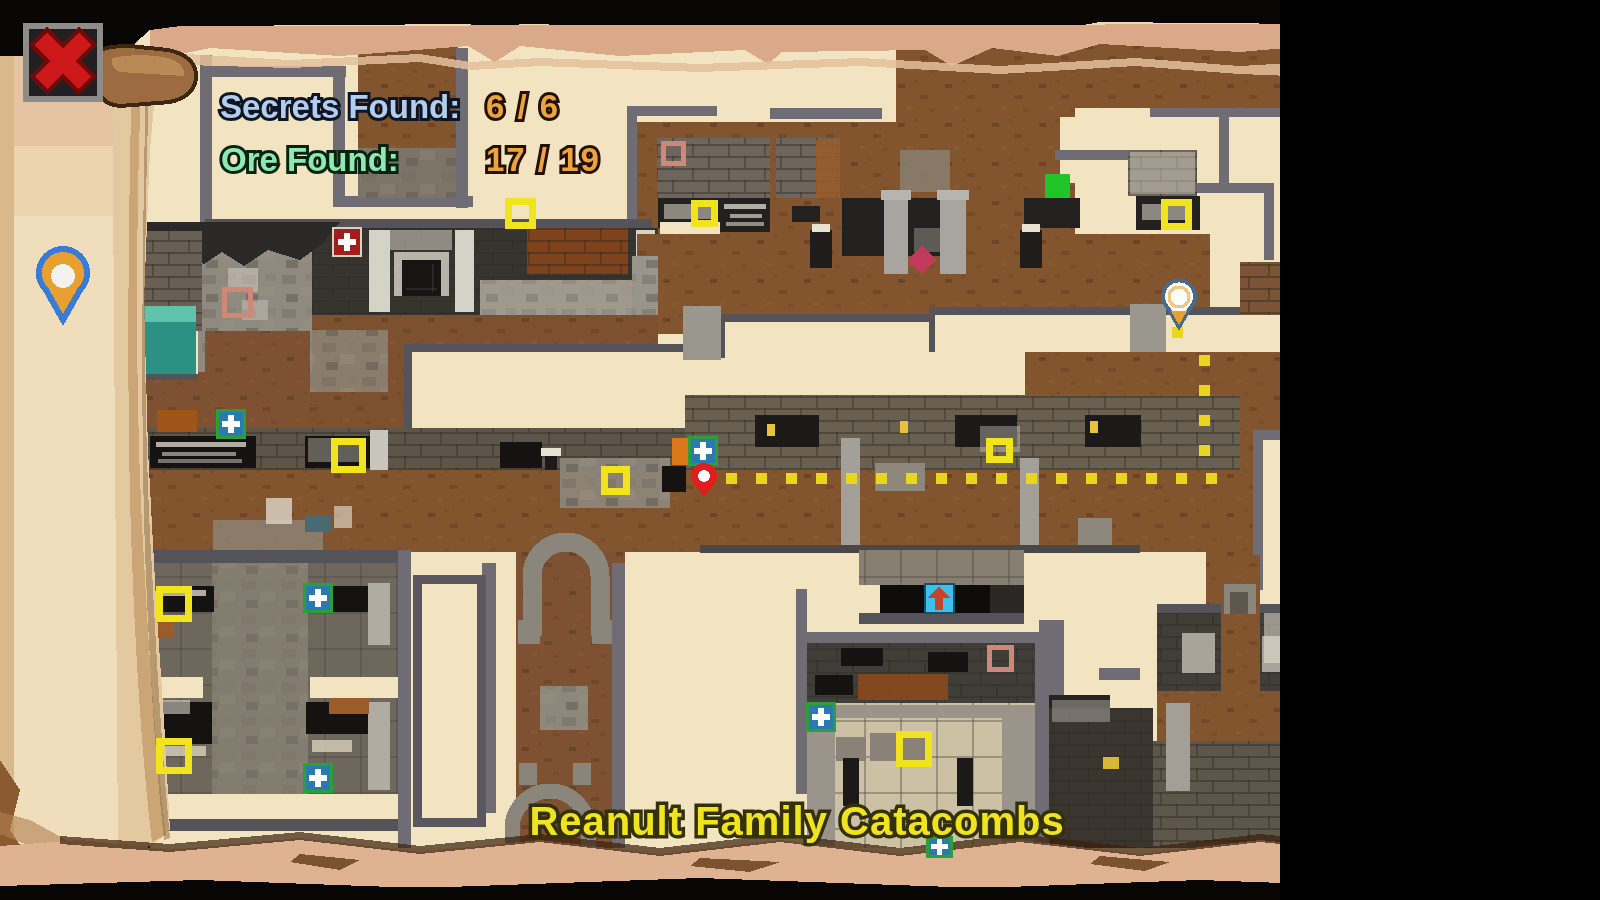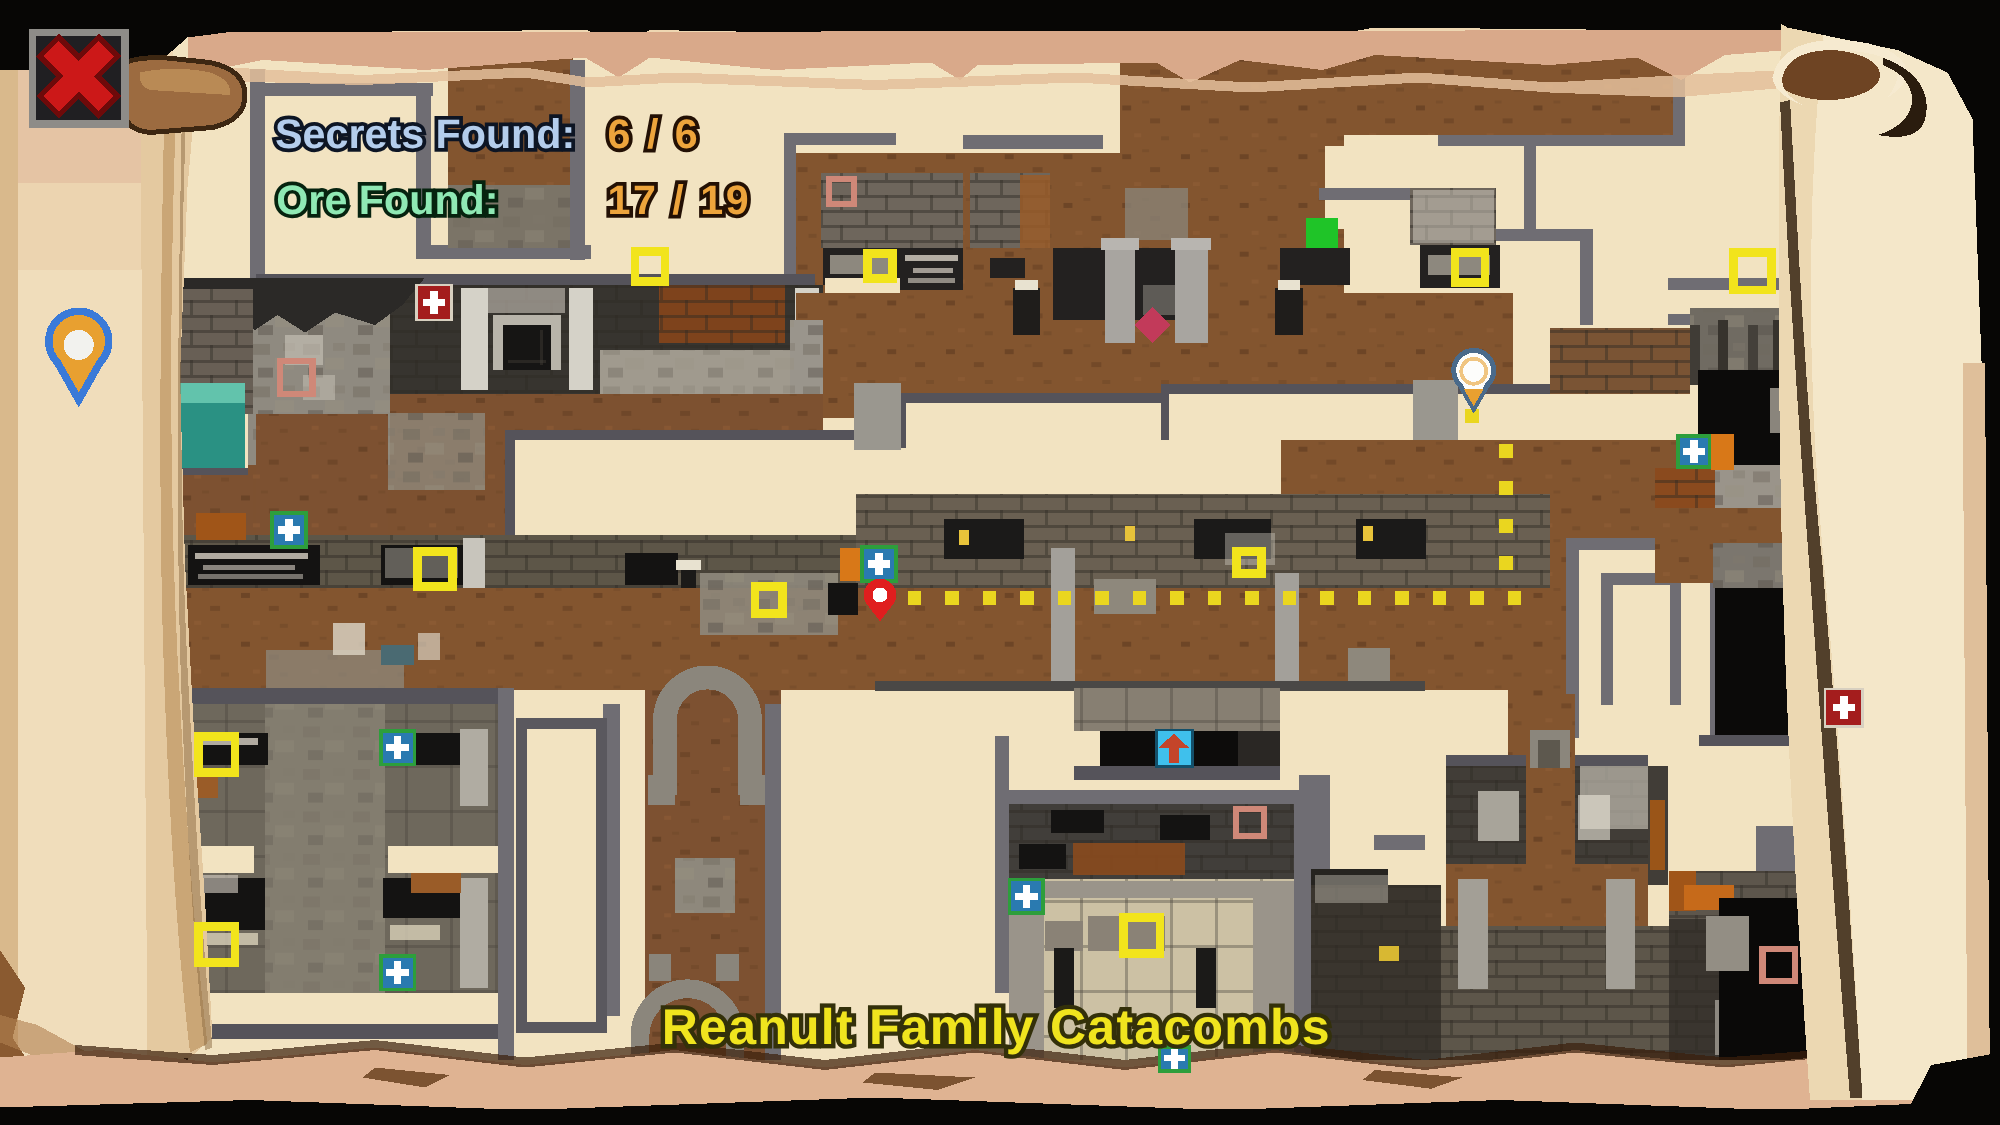--- a/index.html
+++ b/index.html
@@ -1,16 +1,16 @@
 <!DOCTYPE html>
 <html><head>
 <meta charset="utf-8">
 <style>
   html,body{margin:0;padding:0;background:#000;}
-  .wrap{position:relative;width:1600px;height:900px;overflow:hidden;}
+  .wrap{position:relative;width:1280px;height:900px;overflow:hidden;}
   svg{display:block;}
   .t{font-family:"Liberation Sans",sans-serif;font-weight:bold;}
 </style>
 </head>
 <body>
 <div class="wrap">
 <svg width="1600" height="900" viewBox="0 0 1600 900" shape-rendering="crispEdges">
 <defs>
   <pattern id="brick" width="36" height="24" patternUnits="userSpaceOnUse">
     <rect width="36" height="24" fill="none"></rect>

